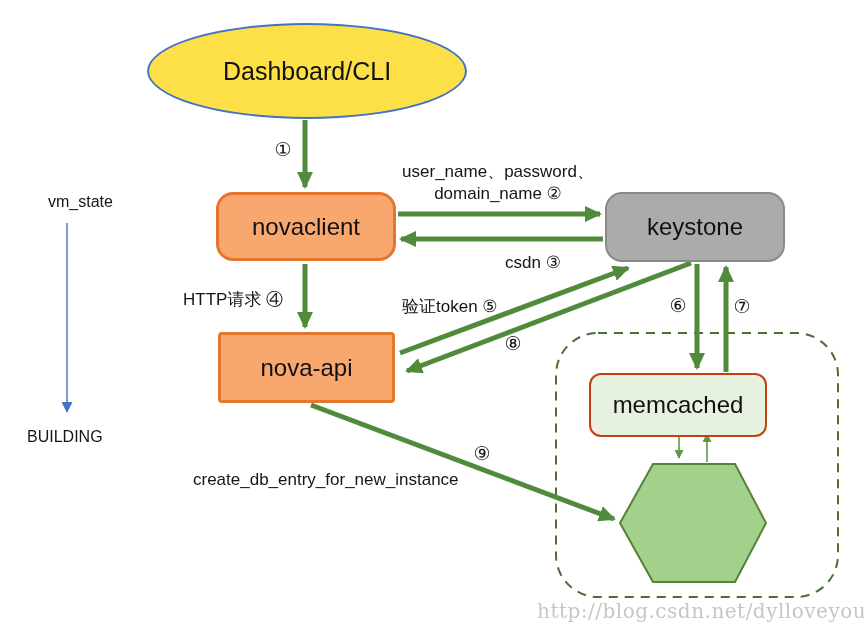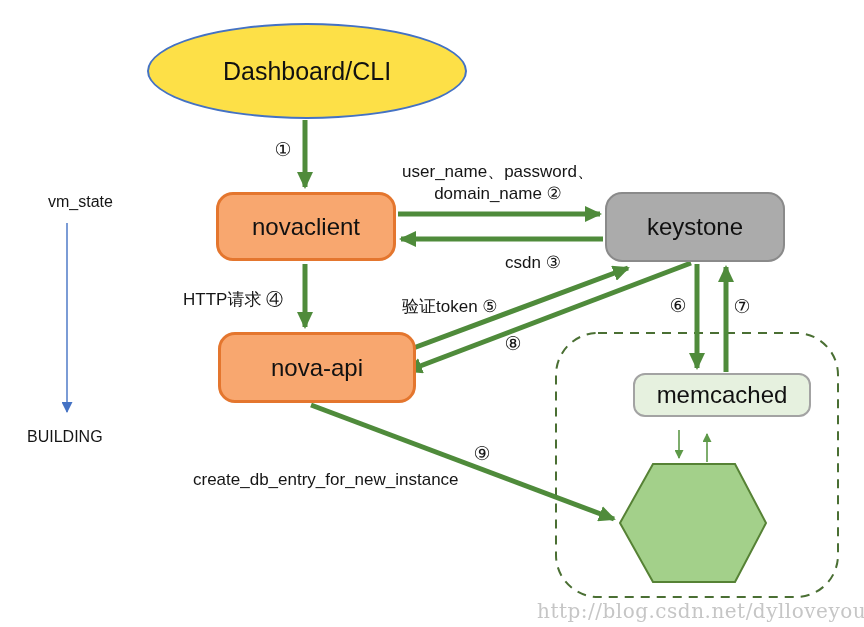--- a/index.html
+++ b/index.html
@@ -18,26 +18,26 @@
   }
   .novaclient{
     left:216px;top:192px;width:180px;height:69px;border-radius:17px;
     background:#f8a76f;border:3px solid #e4762e;
   }
   .keystone{
     left:605px;top:192px;width:180px;height:70px;border-radius:17px;
     background:#ababab;border:2px solid #8a8a8a;
   }
   .nova-api{
-    left:218px;top:332px;width:198px;height:71px;border-radius:17px;
+    left:218px;top:332px;width:177px;height:71px;border-radius:4px;
     background:#f8a76f;border:3px solid #e4762e;
   }
   .memcached{
-    left:633px;top:373px;width:178px;height:44px;border-radius:12px;
-    background:#e6f1df;border:2px solid #a3a3a3;
+    left:589px;top:373px;width:178px;height:64px;border-radius:12px;
+    background:#e6f1df;border:2px solid #c2410c;
   }
   .hex-label{
     position:absolute;left:620px;top:507px;width:148px;text-align:center;
     font-size:24px;color:#111;
   }
   .lbl{position:absolute;font-size:17px;color:#151515;white-space:nowrap;}
   .num{font-size:19px;width:24px;text-align:center;}
   .two-line{text-align:center;line-height:22px;}
   .side-lbl{font-size:16px;color:#151515;}
   .watermark{

